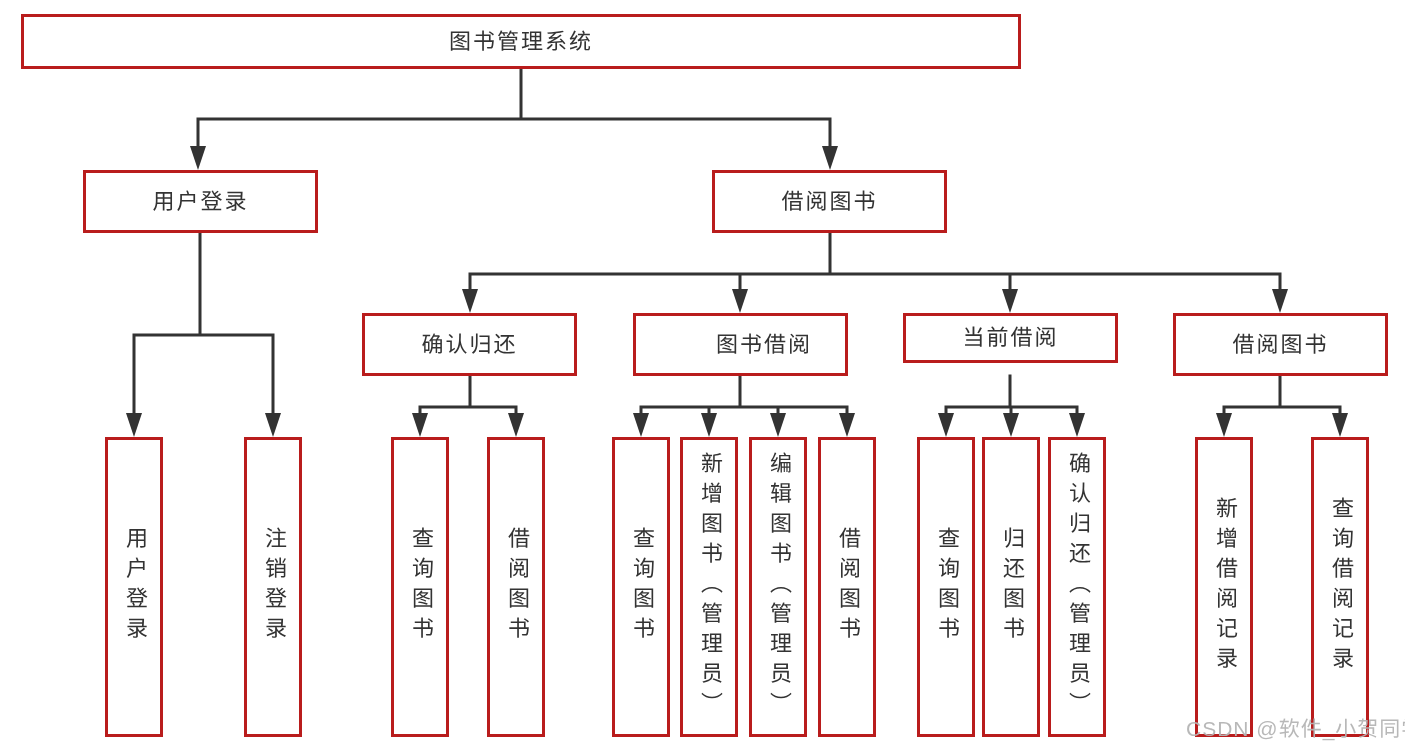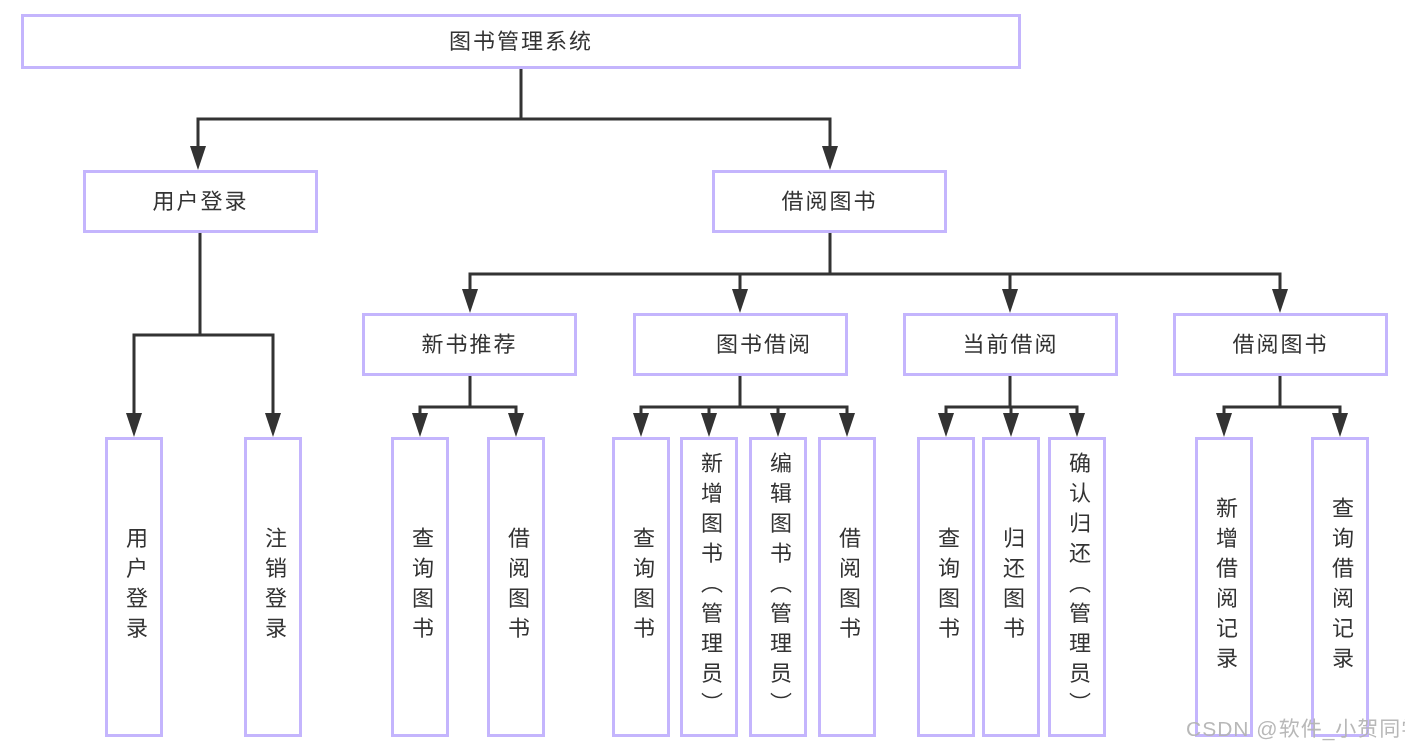--- a/index.html
+++ b/index.html
@@ -2,21 +2,21 @@
 <html lang="zh-CN"><head>
 <meta charset="utf-8">
 <style>
   html,body{margin:0;padding:0;background:#fff;}
   .canvas{
     position:relative;width:1405px;height:747px;background:#ffffff;overflow:hidden;
     font-family:"Liberation Sans","DejaVu Sans",sans-serif;
   }
   .wires{position:absolute;left:0;top:0;width:1405px;height:747px;}
   .node{
-    position:absolute;box-sizing:border-box;background:#ffffff;border:3px solid #c4b5fd;
+    position:absolute;box-sizing:border-box;background:#ffffff;border:3px solid #b91c1c;
     display:flex;align-items:center;justify-content:center;
     color:#333333;font-size:22px;letter-spacing:2px;line-height:1;white-space:nowrap;
   }
   .leaf{font-size:22px;}
   .vlabel{
     writing-mode:vertical-rl;text-orientation:mixed;
     letter-spacing:8px;line-height:1;white-space:nowrap;
   }
   .watermark{
     position:absolute;left:1186px;top:712px;z-index:5;
@@ -87,26 +87,26 @@
   </div>
 
   <div class="node" style="left:83px;top:170px;width:235px;height:63px;">
     <span>用户登录</span>
   </div>
   <div class="node" style="left:712px;top:170px;width:235px;height:63px;">
     <span>借阅图书</span>
   </div>
 
   <div class="node" style="left:362px;top:313px;width:215px;height:63px;">
-    <span>新书推荐</span>
+    <span>确认归还</span>
   </div>
   <div class="node" style="left:633px;top:313px;width:215px;height:63px;padding-left:47px;">
     <span>图书借阅</span>
   </div>
-  <div class="node" style="left:903px;top:313px;width:215px;height:63px;">
+  <div class="node" style="left:903px;top:313px;width:215px;height:50px;">
     <span>当前借阅</span>
   </div>
   <div class="node" style="left:1173px;top:313px;width:215px;height:63px;">
     <span>借阅图书</span>
   </div>
 
   <div class="node leaf" style="left:105px;top:437px;width:58px;height:300px;">
     <span class="vlabel">用户登录</span>
   </div>
   <div class="node leaf" style="left:244px;top:437px;width:58px;height:300px;">

